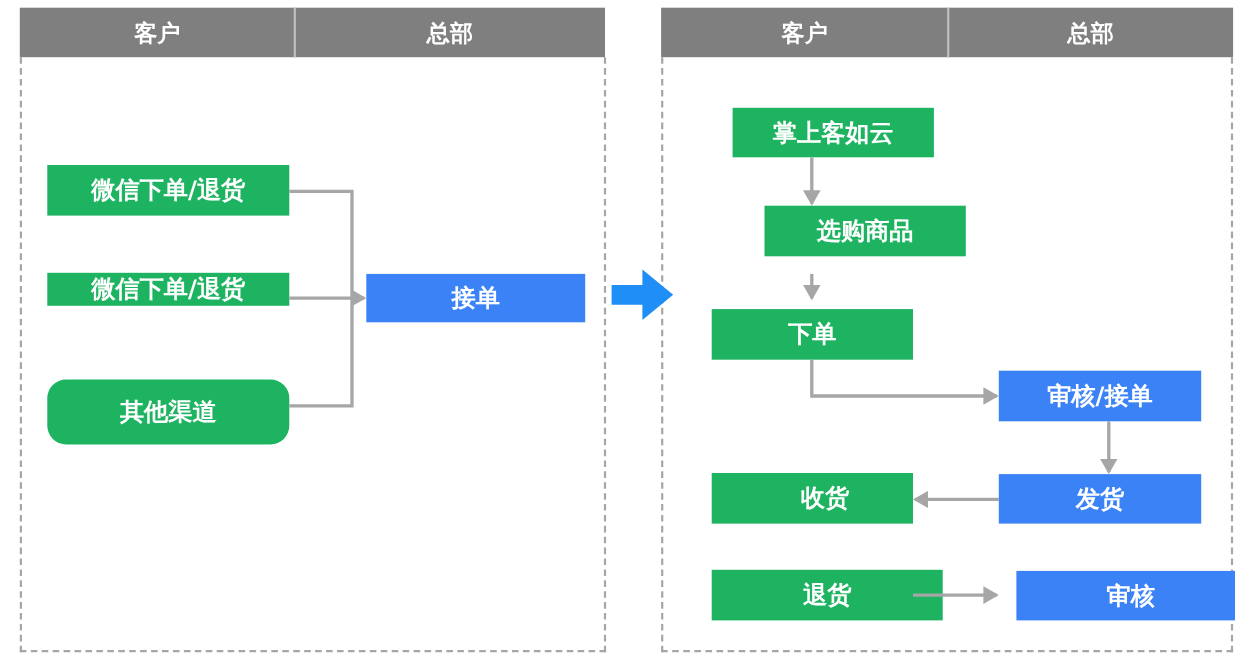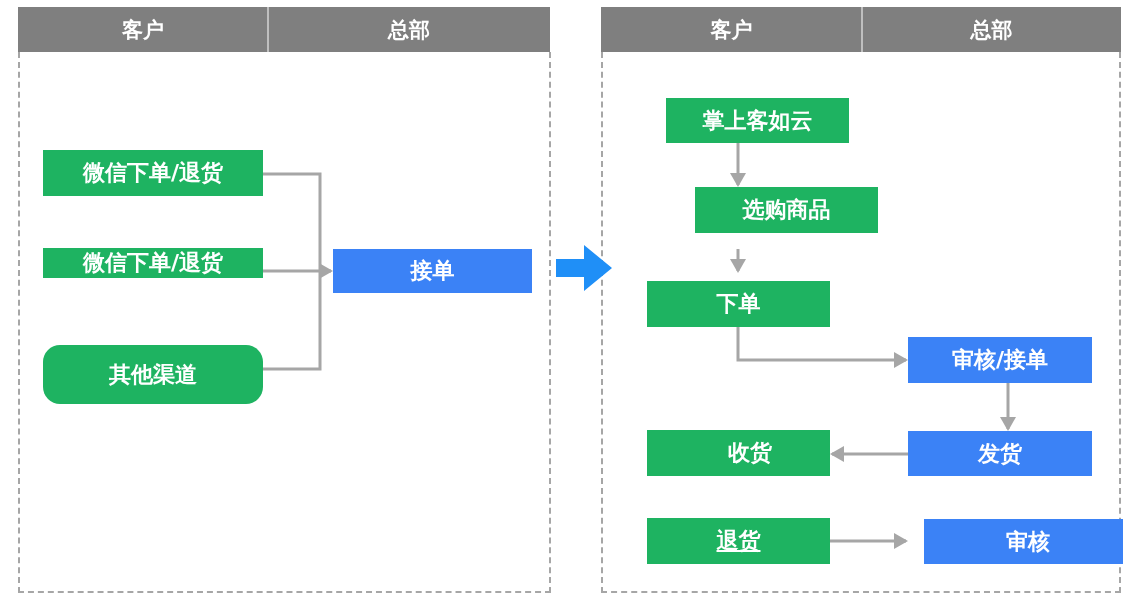--- a/index.html
+++ b/index.html
@@ -33,21 +33,21 @@
 <div>
   <div class="hdr" style="left:601px;top:7px;width:261px;height:45px;">客户</div>
   <div class="hdr" style="left:862px;top:7px;width:259px;height:45px;">总部</div>
   <div class="hdr-div" style="left:861px;top:7px;height:45px;"></div>
   <div class="panel-body" style="left:601px;top:52px;width:520px;height:541px;"></div>
 
   <div class="box green" style="left:647px;top:98px;width:183px;height:45px;margin-left:19px;">掌上客如云</div>
   <div class="box green" style="left:647px;top:187px;width:183px;height:46px;margin-left:48px;">选购商品</div>
   <div class="box green" style="left:647px;top:281px;width:183px;height:46px;">下单</div>
   <div class="box green" style="left:647px;top:430px;width:183px;height:46px;padding-left:23px;">收货</div>
-  <div class="box green" style="left:647px;top:518px;width:183px;height:46px;text-decoration:underline;">退货</div>
+  <div class="box green" style="left:647px;top:518px;width:210px;height:46px;">退货</div>
 
   <div class="box blue" style="left:908px;top:337px;width:184px;height:46px;">审核/接单</div>
   <div class="box blue" style="left:908px;top:431px;width:184px;height:45px;">发货</div>
   <div class="box blue" style="left:924px;top:519px;width:208px;height:45px;">审核</div>
 </div>
 
 <svg class="lines" width="1123" height="599">
   <defs>
     <marker id="ah" markerWidth="8" markerHeight="8" refX="6" refY="4" orient="auto" markerUnits="userSpaceOnUse">
       <path d="M0,0 L8,4 L0,8 Z" fill="#a6a6a6"></path>

